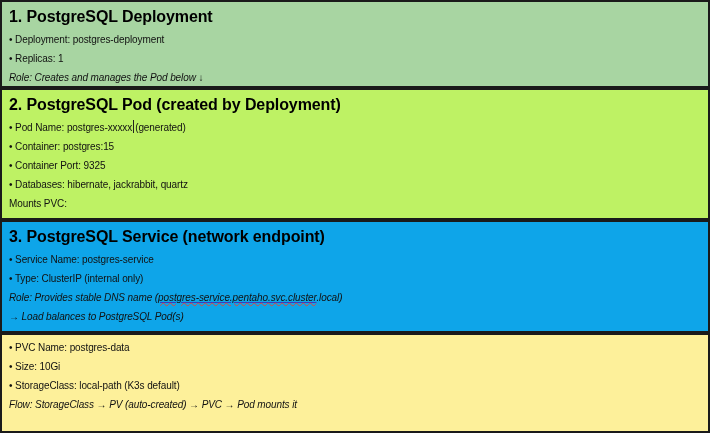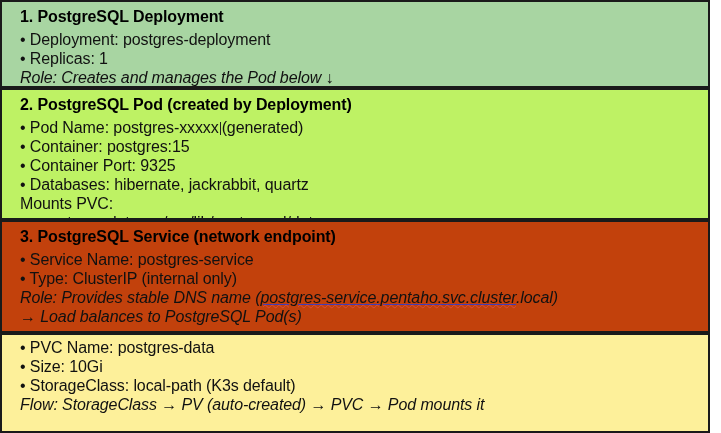--- a/index.html
+++ b/index.html
@@ -19,39 +19,39 @@
     width: 721px;
     height: 433px;
     background: #ffffff;
   }
   .panel {
     position: absolute;
     left: 0;
     width: 710px;
     box-sizing: border-box;
     border: 2px solid #1a1a1a;
-    padding: 3px 9px 2px 18px;
+    padding: 3px 9px 2px 7px;
     overflow: hidden;
   }
   .panel.p1 { top: 0px;   height: 88px;  background: #a8d5a2; }
   .panel.p2 { top: 88px;  height: 132px; background: #7cc684; }
   .panel.p3 { top: 220px; height: 113px; background: #b3a1e0; }
   .panel.p4 { top: 333px; height: 100px; background: #fdf09a; }
 
   .panel-title {
     font-size: 16px;
     font-weight: bold;
     color: #000000;
     line-height: 21px;
     letter-spacing: -0.1px;
     margin: 1px 0 3px 0;
     white-space: nowrap;
   }
   .line {
-    font-size: 16px;
+    font-size: 10px;
     color: #111111;
     line-height: 19px;
     white-space: nowrap;
     letter-spacing: -0.1px;
   }
   .line.indent { padding-left: 12px; }
   .line.bold { font-weight: normal; }
   .line.italic { font-style: italic; }
 
   .caret {
@@ -97,21 +97,21 @@
   <div class="panel p2" style="background: #bef264;">
     <div class="panel-title">2. PostgreSQL Pod (created by Deployment)</div>
     <div class="line"><span>• Pod Name: postgres-xxxxx</span><span class="caret"></span><span>(generated)</span></div>
     <div class="line">• Container: postgres:15</div>
     <div class="line">• Container Port: 9325</div>
     <div class="line">• Databases: hibernate, jackrabbit, quartz</div>
     <div class="line bold">Mounts PVC:</div>
     <div class="line indent"><span>• postgres-data → /var/lib/</span><span class="spell">postgresql</span><span>/data</span></div>
   </div>
 
-  <div class="panel p3" style="background: #c2410c;">
+  <div class="panel p3" style="background: #0ea5e9;">
     <div class="panel-title">3. PostgreSQL Service (network endpoint)</div>
     <div class="line">• Service Name: postgres-service</div>
     <div class="line">• Type: ClusterIP (internal only)</div>
     <div class="line italic"><span>Role: Provides stable DNS name (</span><span class="link"><span class="spell">postgres-service.pentaho.svc.cluster</span></span><span>.local)</span></div>
     <div class="line italic">→ Load balances to PostgreSQL Pod(s)</div>
   </div>
 
   <div class="panel p4" style="background: rgb(253, 240, 154);">
     <div class="line">• PVC Name: postgres-data</div>
     <div class="line">• Size: 10Gi</div>

